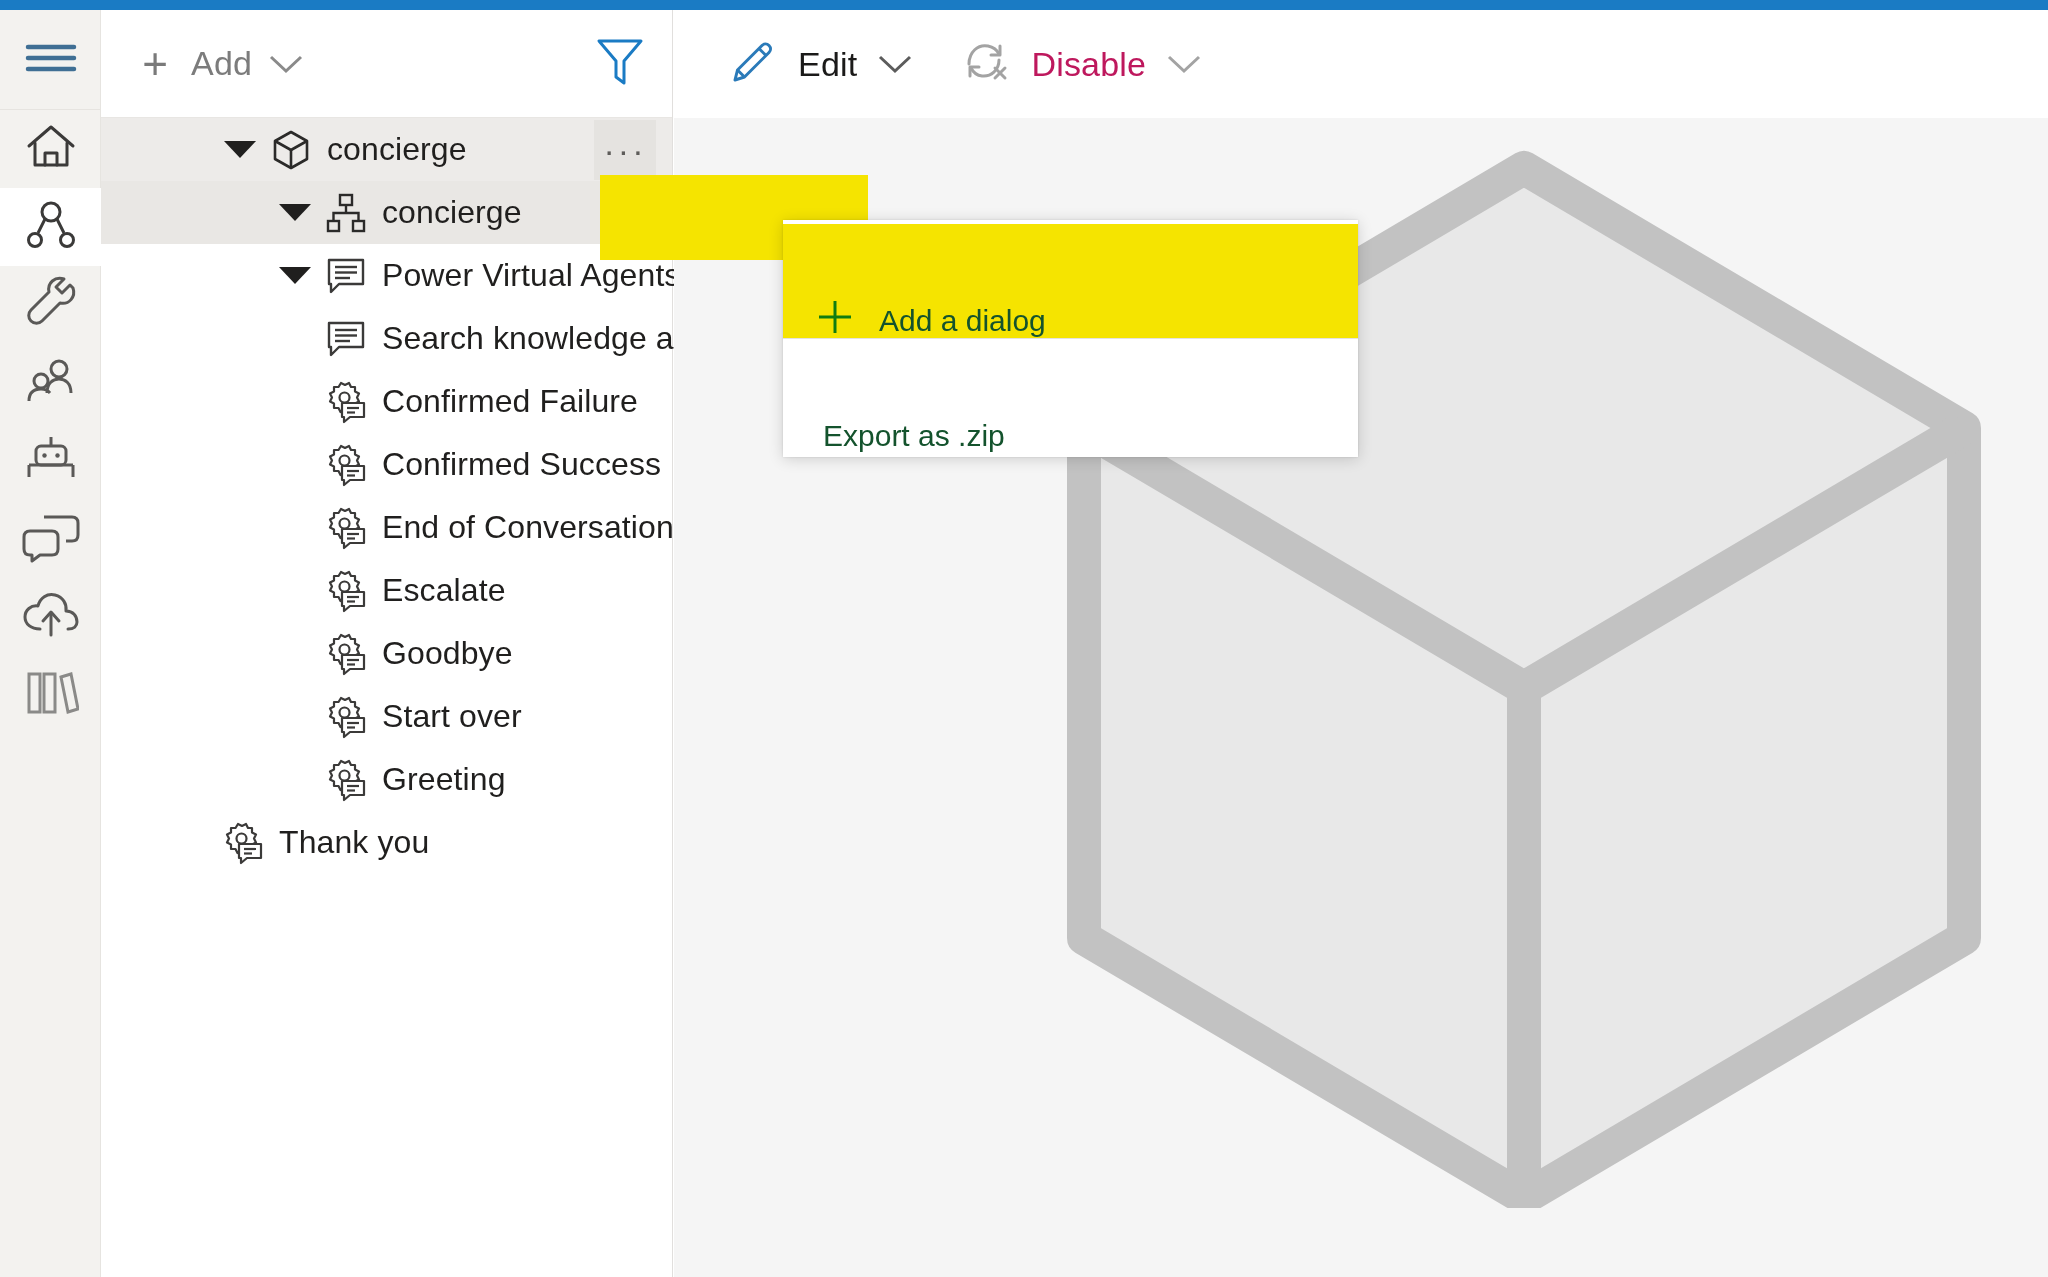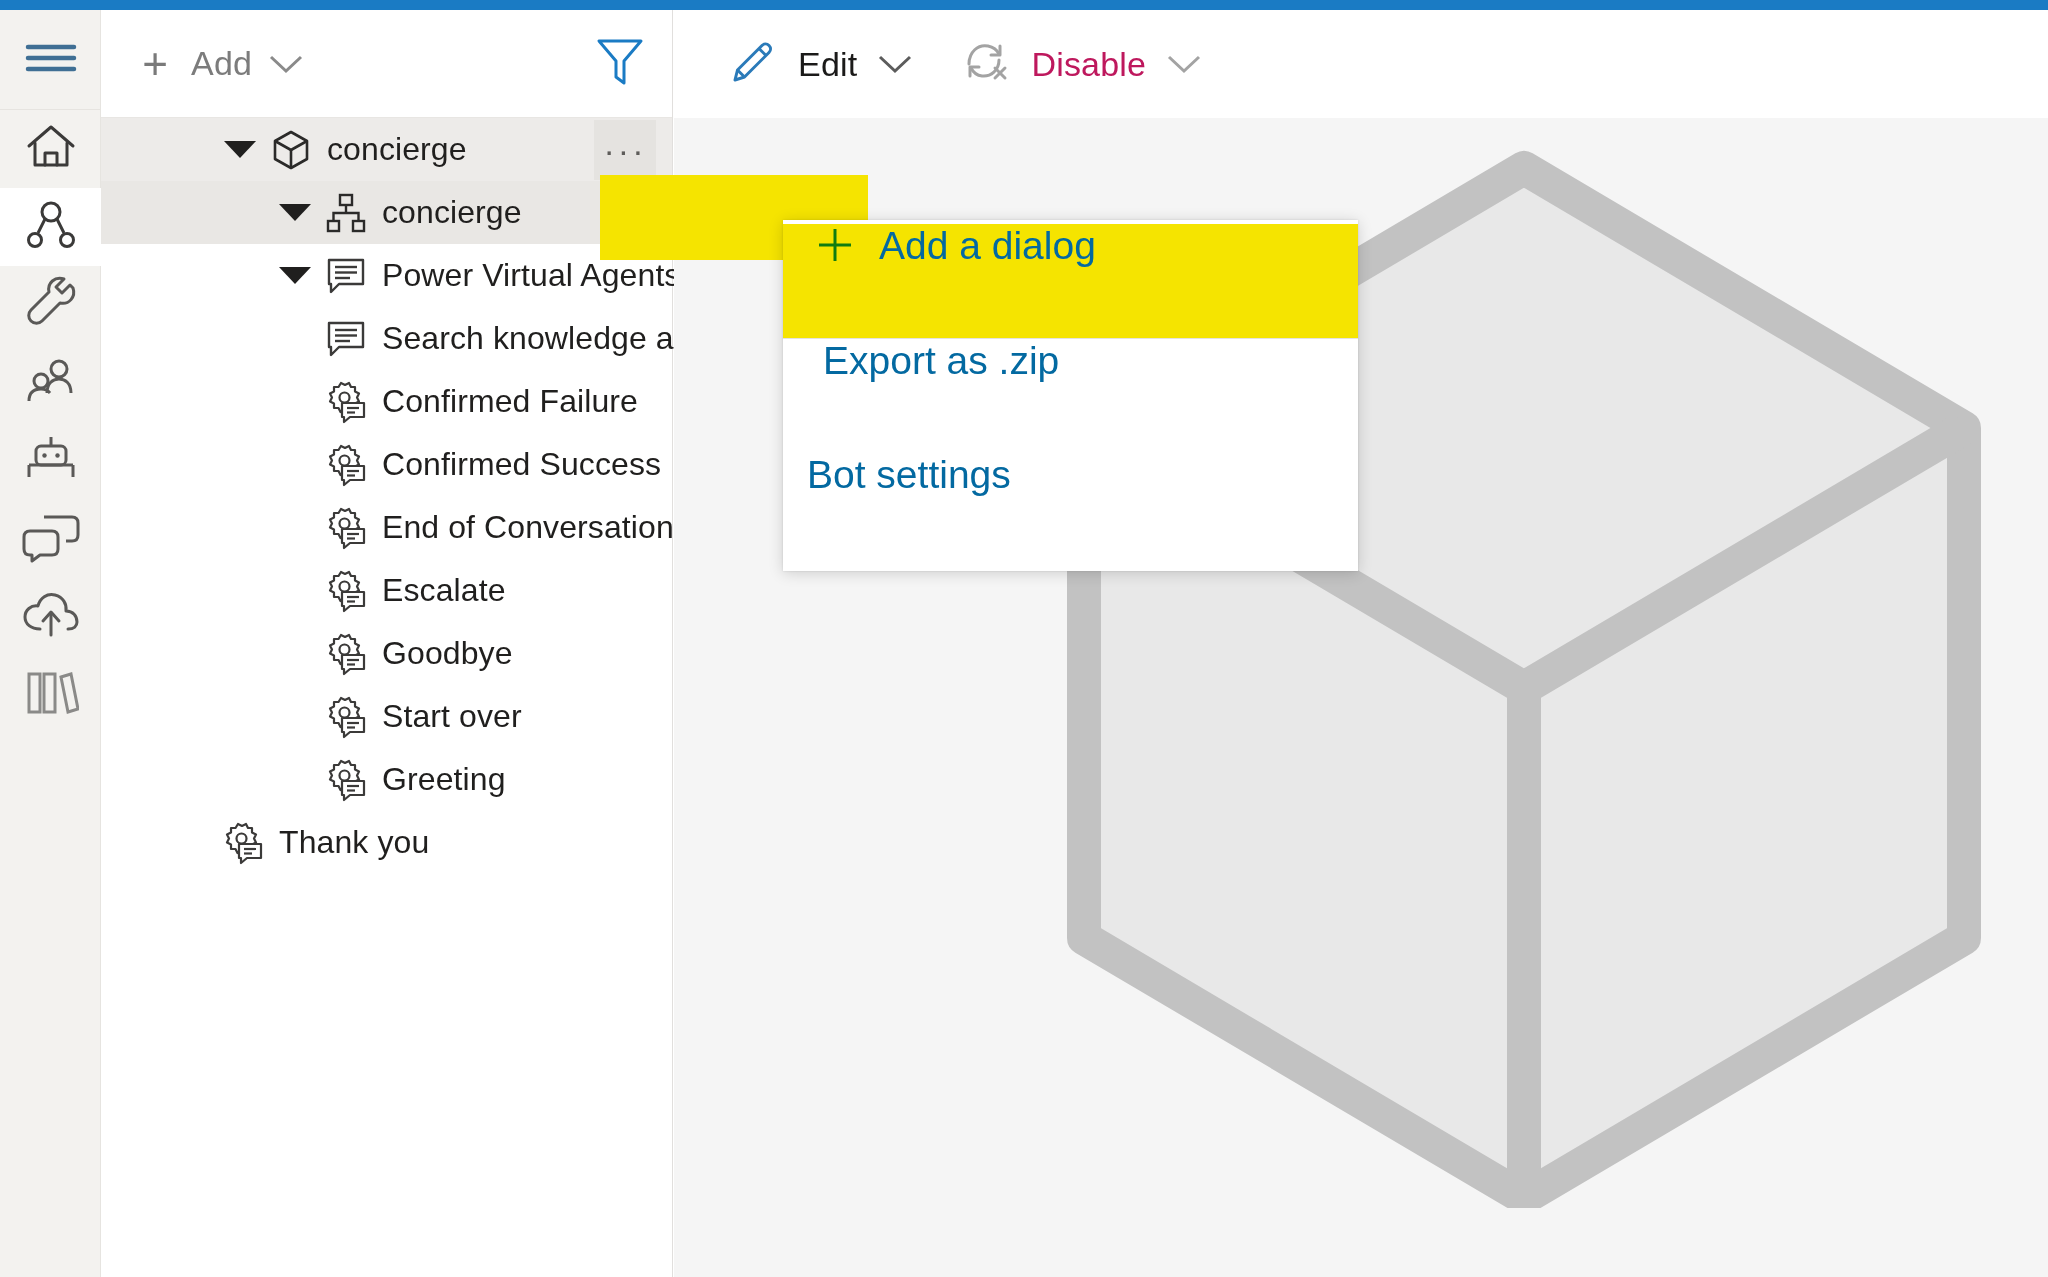--- a/index.html
+++ b/index.html
@@ -155,25 +155,25 @@
     position: absolute;
     left: 783px; top: 220px;
     width: 575px;
     background: #ffffff;
     box-shadow: 0 2px 14px rgba(0,0,0,.16), 0 0 2px rgba(0,0,0,.12);
     z-index: 40;
     padding-top: 4px; padding-bottom: 4px;
   }
   .ctxitem {
     position: relative;
-    display: flex; align-items: flex-start;
+    display: flex; align-items: flex-end;
     height: 114px;
     padding-left: 24px;
     cursor: pointer;
-    font-size: 39px; color: #0369a1;
+    font-size: 30px; color: #14532d;
   }
   .ctxitem .ctx-ico { width: 56px; display:flex; align-items:center; justify-content:center; flex:0 0 auto;}
   .ctxitem .ctx-label { margin-left: 16px; }
   .ctx-sep { height: 1px; background: #e4e2e0; margin: 0; }
 
   
   .highlighter {
     position: absolute;
     left: 600px; top: 175px;
     width: 268px; height: 85px;
@@ -589,20 +589,17 @@
             <line x1="5" y1="21" x2="37" y2="21"></line>
           </g>
         </svg>
       </span>
       <span class="ctx-label">Add a dialog</span>
     </div>
     <div class="ctx-sep"></div>
     <div class="ctxitem">
       <span class="ctx-label" style="margin-left:16px">Export as .zip</span>
     </div>
-    <div class="ctxitem">
-      <span class="ctx-label" style="margin-left:0">Bot settings</span>
-    </div>
   </div>
 
   <div class="highlighter"></div>
 
 </div>
 
 </body></html>

